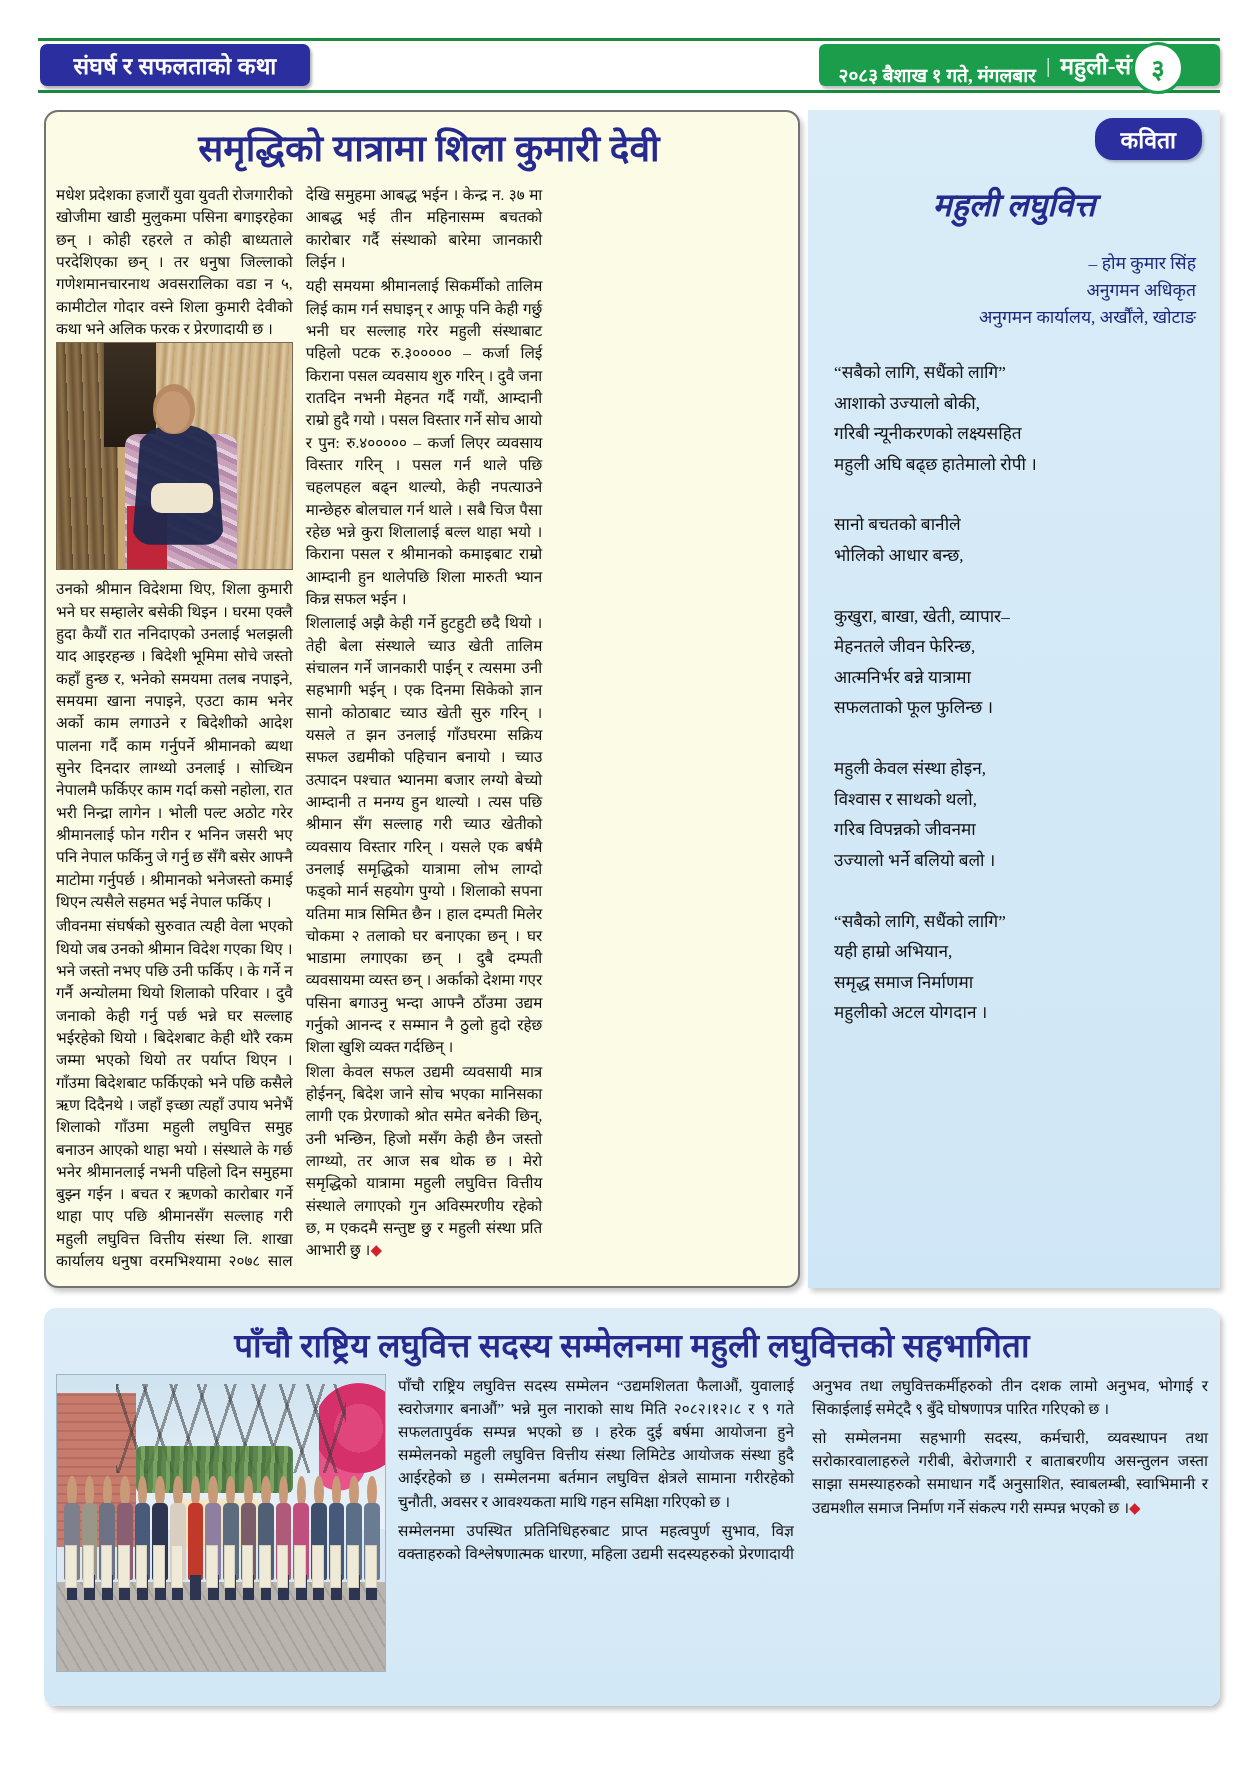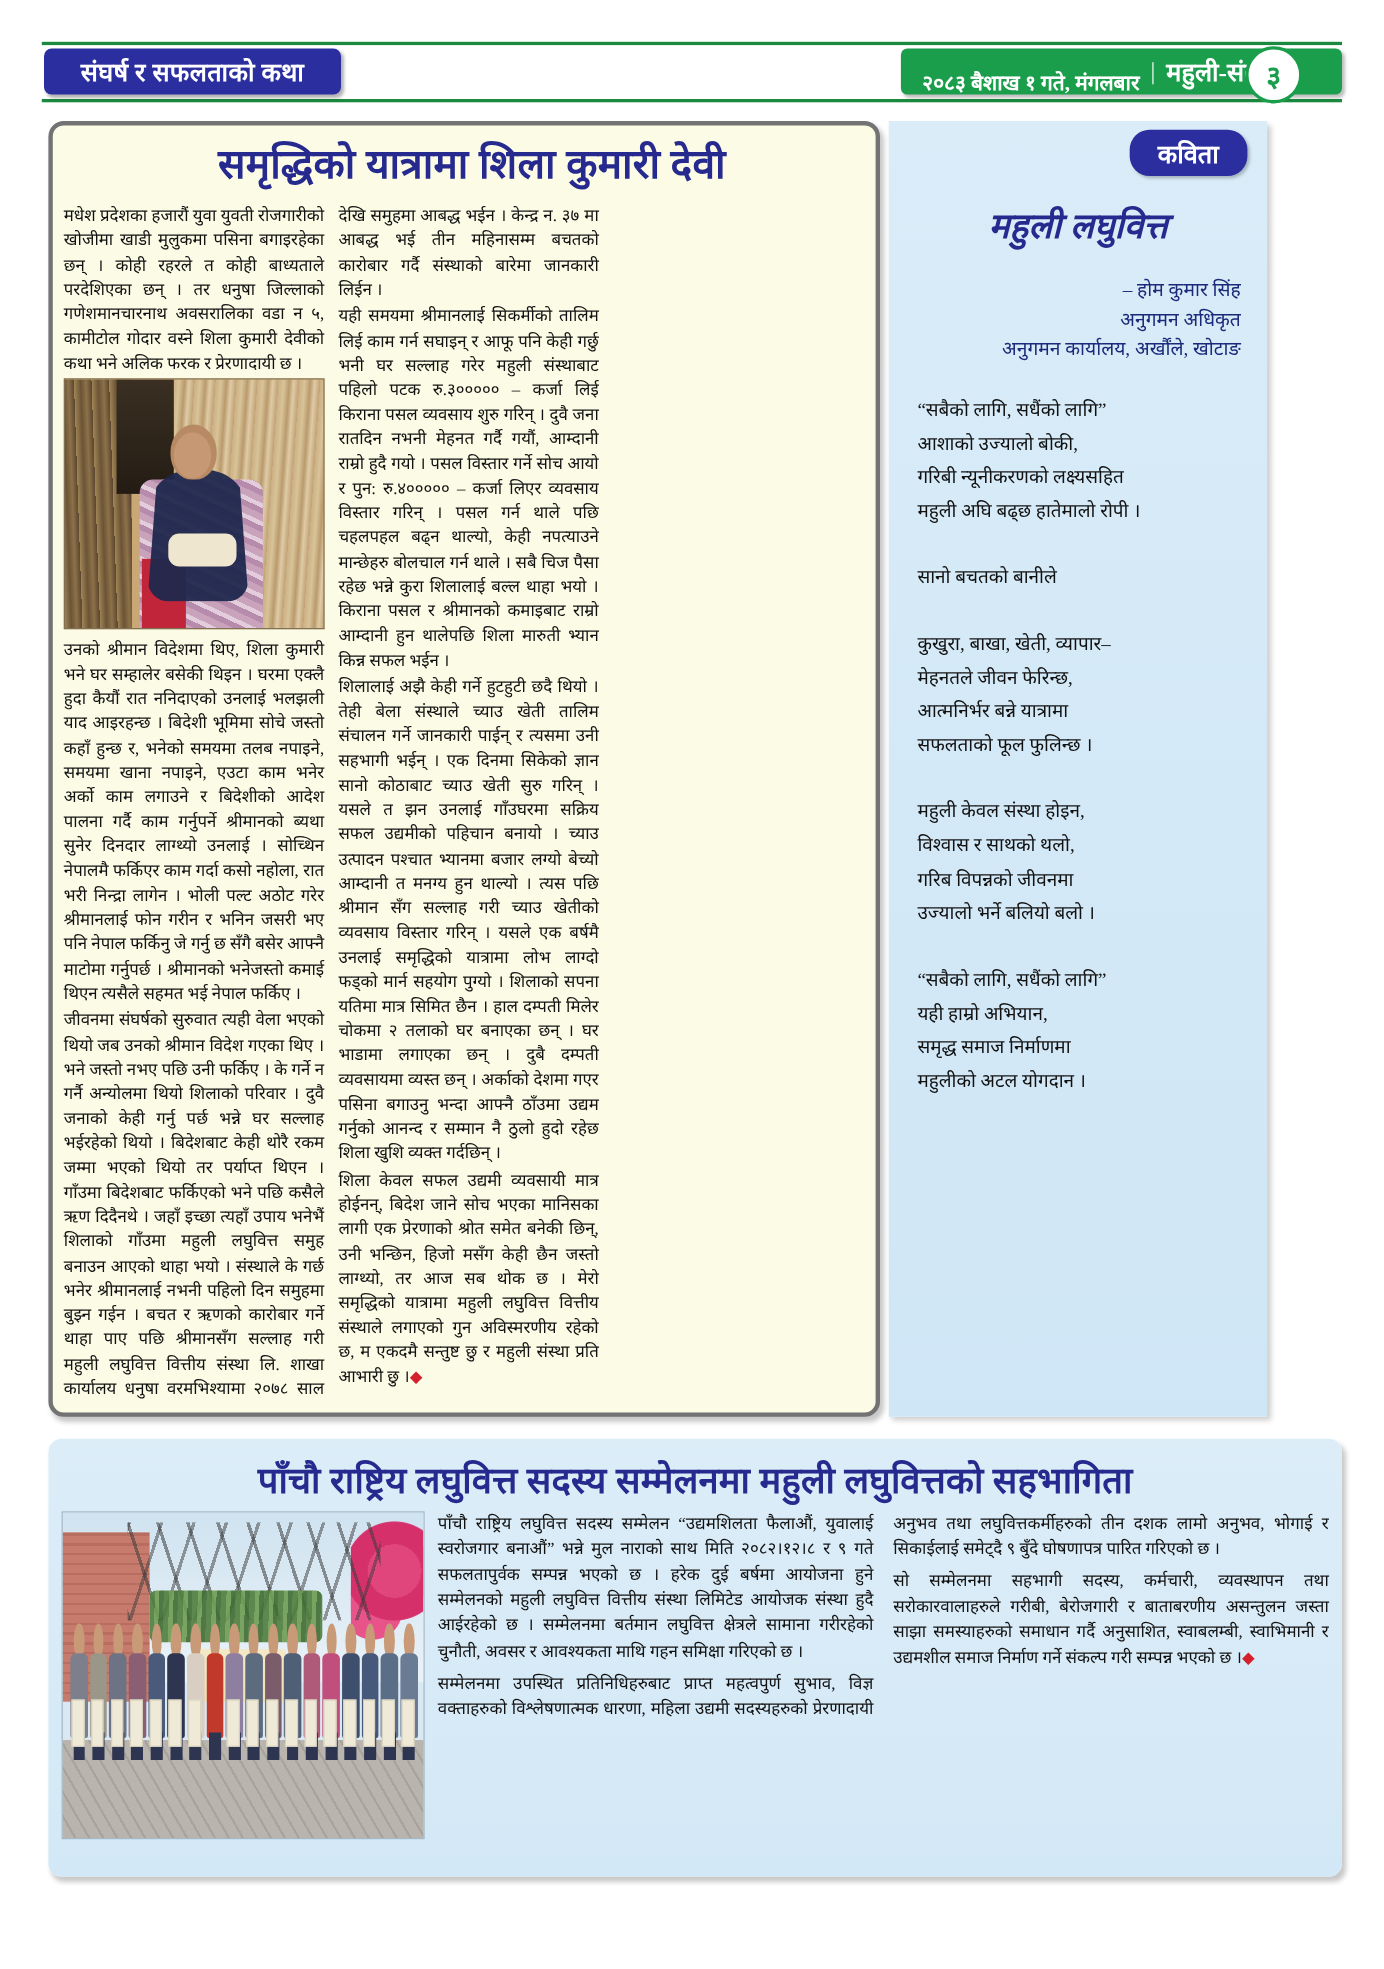--- a/index.html
+++ b/index.html
@@ -78,21 +78,21 @@
   .page-circle span {
     color: #1b9e4b; font-size: 26px; font-weight: bold;
   }
 
   
   .main-panel {
     position: absolute;
     left: 44px; top: 110px;
     width: 756px; height: 1178px;
     background: #fbfbe6;
-    border: 4px solid #737373;
+    border: 2px solid #737373;
     border-radius: 14px;
     box-shadow: 3px 4px 5px rgba(0,0,0,0.22);
     overflow: hidden;
     padding-left: 14px;
   }
   .main-title {
     margin: 16px 10px 4px 10px;
     text-align: center;
     color: #262a8e;
     font-size: 37px;
@@ -208,21 +208,21 @@
     border-radius:5px 5px 2px 2px; display:block; }
   .gp-p u { position:absolute; left:18%; bottom:0; width:64%; height:20%;
     background:#2d3550; display:block; }
   .gp-bag { position:absolute; left:10%; top:56%; width:68%; height:34%;
     background:#efe9d8; border:1px solid #d6cfbb; }
 
   
   .poem-panel {
     position: absolute;
     left: 808px; top: 110px;
-    width: 344px; height: 1178px;
+    width: 412px; height: 1178px;
     background: linear-gradient(180deg,#d9ecf8,#cfe6f6);
     box-shadow: 3px 4px 5px rgba(0,0,0,0.20);
     overflow: hidden;
   }
   .kavita-badge {
     position: absolute;
     right: 18px; top: 8px;
     background: #2b2e9e;
     border-radius: 18px;
     padding: 5px 26px;
@@ -365,20 +365,21 @@
 
   <div class="poem-body">
     <div class="poem-stanza">
       <div class="poem-line">“सबैको लागि, सधैंको लागि”</div>
       <div class="poem-line">आशाको उज्यालो बोकी,</div>
       <div class="poem-line">गरिबी न्यूनीकरणको लक्ष्यसहित</div>
       <div class="poem-line">महुली अघि बढ्छ हातेमालो रोपी ।</div>
     </div>
     <div class="poem-stanza">
       <div class="poem-line">सानो बचतको बानीले</div>
+      <div class="poem-line">भोलिको आधार बन्छ,</div>
     </div>
     <div class="poem-stanza">
       <div class="poem-line">कुखुरा, बाखा, खेती, व्यापार–</div>
       <div class="poem-line">मेहनतले जीवन फेरिन्छ,</div>
       <div class="poem-line">आत्मनिर्भर बन्ने यात्रामा</div>
       <div class="poem-line">सफलताको फूल फुलिन्छ ।</div>
     </div>
     <div class="poem-stanza">
       <div class="poem-line">महुली केवल संस्था होइन,</div>
       <div class="poem-line">विश्वास र साथको थलो,</div>

